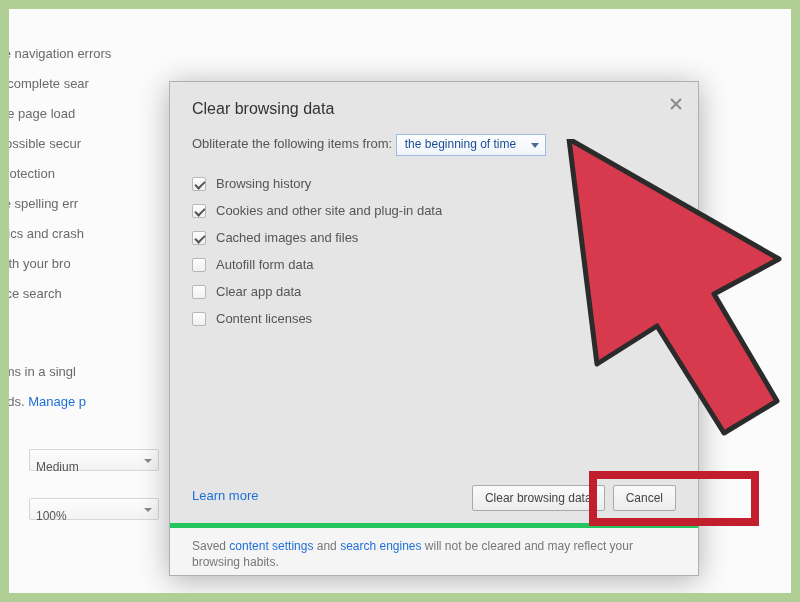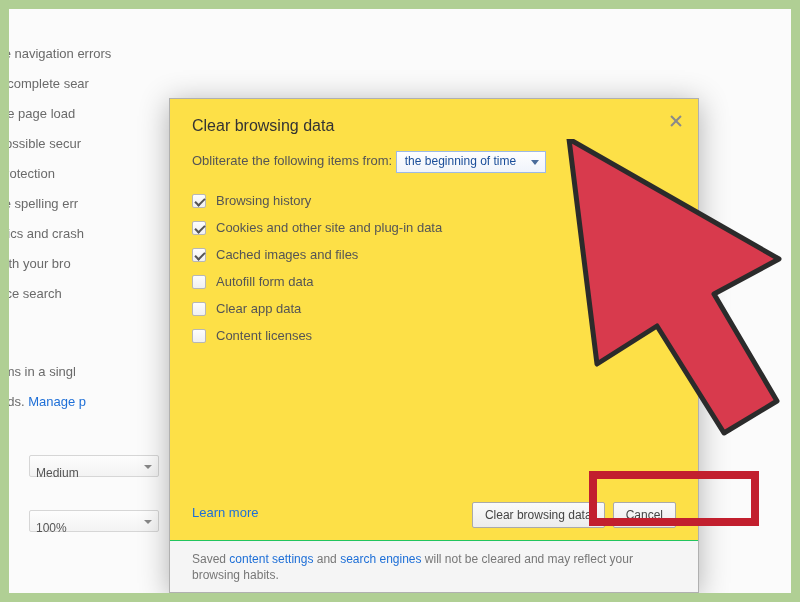--- a/index.html
+++ b/index.html
@@ -36,41 +36,40 @@
   .bg-drop {
     display: inline-block;
     width: 130px;
     height: 22px;
     border: 1px solid #d6d6d6;
     border-radius: 2px;
     background: linear-gradient(#fdfdfd, #f3f3f3);
     font-size: 12px;
     color: #555;
     padding: 2px 6px;
-    margin-top: 18px;
+    margin-top: 12px;
     position: relative;
   }
   .bg-drop::after {
     content: "";
     position: absolute;
     right: 6px; top: 9px;
     border-left: 4px solid transparent;
     border-right: 4px solid transparent;
     border-top: 4px solid #888;
   }
   .dialog {
     position: absolute;
     top: 72px;
     left: 160px;
     width: 530px;
     height: 495px;
-    background: #fde047;
+    background: #e5e5e5;
     border: 1px solid #b0b0b0;
     box-shadow: 0 4px 28px rgba(0,0,0,0.3);
-    margin-top: 17px;
   }
   .dialog-title {
     color: #333;
     font-size: 16px;
     padding: 18px 22px 10px 22px;
   }
   .close-x {
     position: absolute;
     top: 14px; right: 14px;
     width: 16px; height: 16px;
@@ -161,21 +160,21 @@
     font-size: 12px;
     display: inline-flex;
     align-items: center;
     cursor: pointer;
   }
   .footer-bar {
     position: absolute;
     bottom: 0; left: 0; right: 0;
     height: 52px;
     background: #f5f5f5;
-    border-top: 1px solid #22c55e;
+    border-top: 5px solid #22c55e;
     color: #777;
     font-size: 12px;
     padding: 10px 22px;
     line-height: 16px;
   }
   .footer-bar .link { color: #1e6fd7; }
   .red-highlight {
     position: absolute;
     border: 8px solid #c21f2e;
     pointer-events: none;

